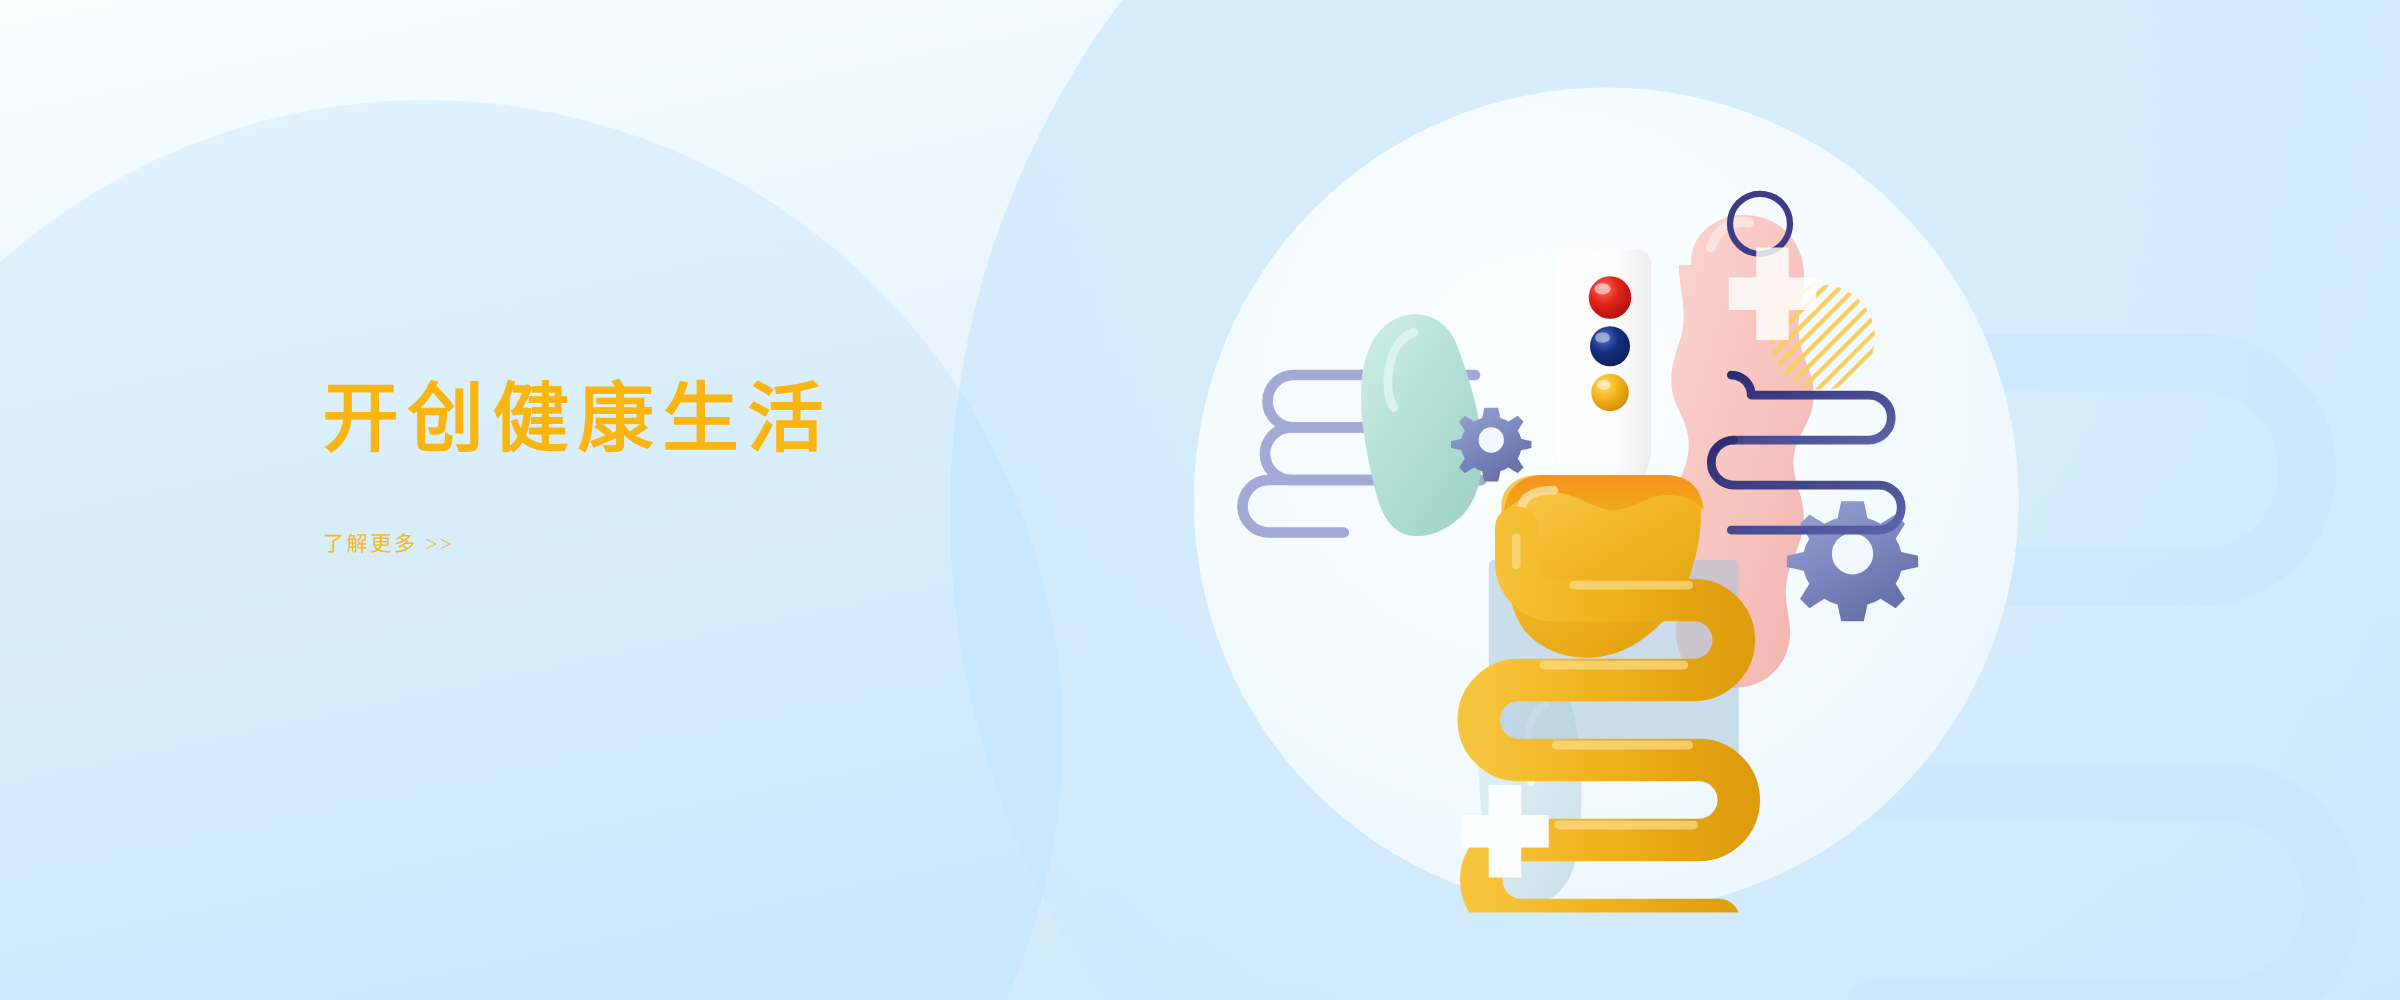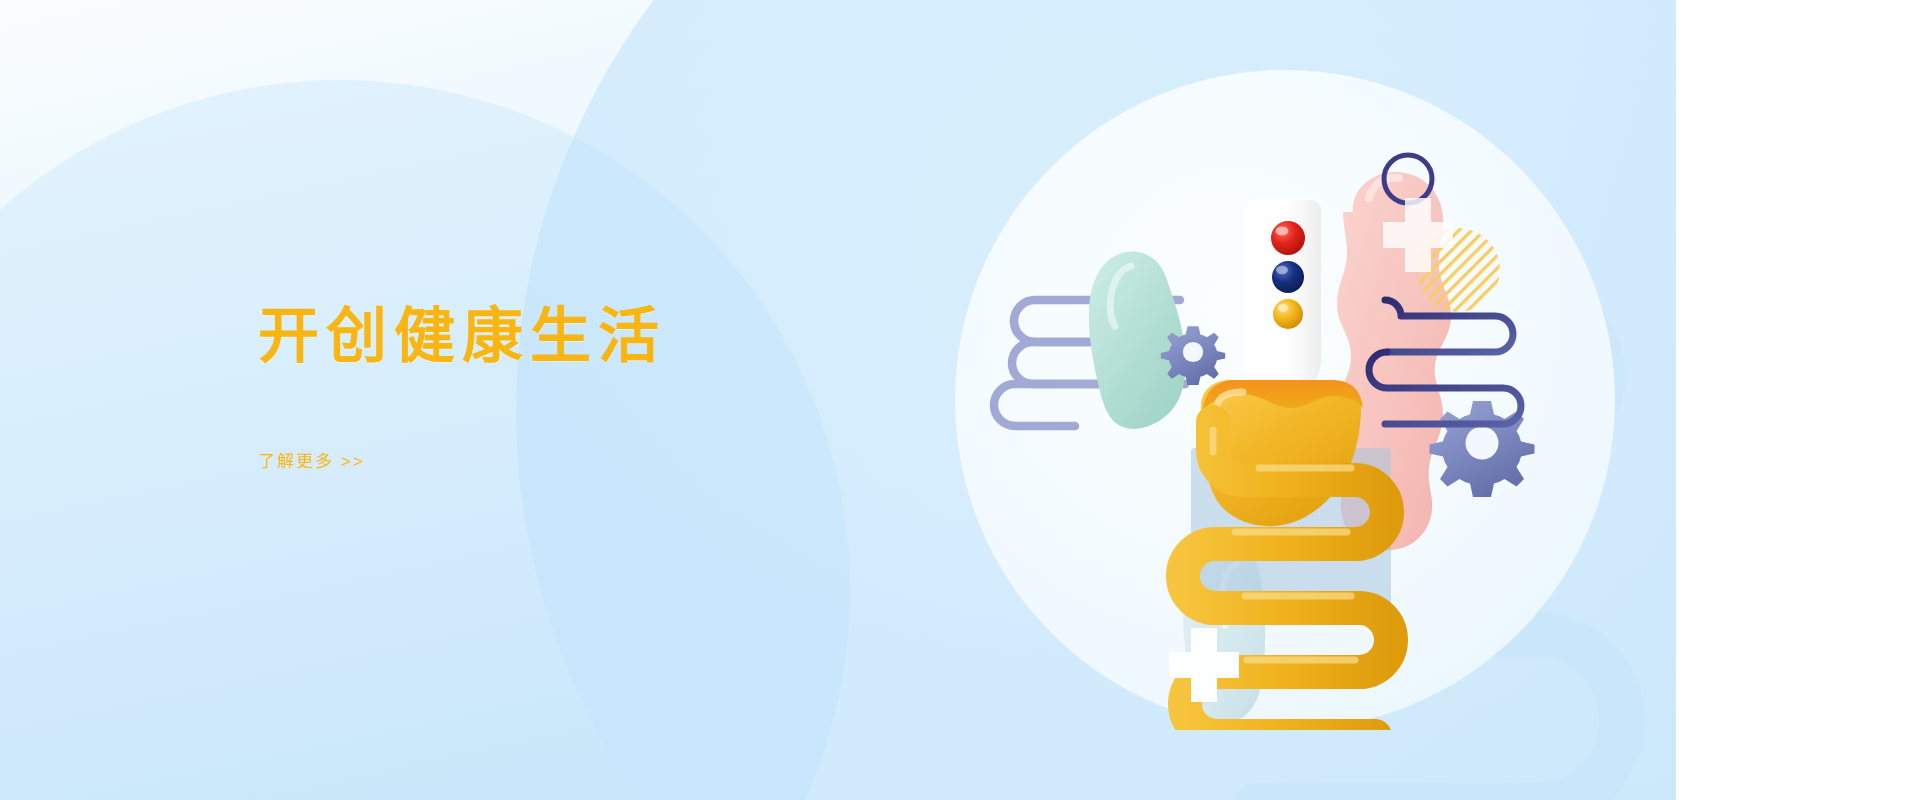--- a/index.html
+++ b/index.html
@@ -6,23 +6,24 @@
   * { margin:0; padding:0; box-sizing:border-box; }
   html, body {
     width:1920px; height:800px;
     overflow:hidden;
     font-family:"Liberation Sans","DejaVu Sans",sans-serif;
   }
 
   
   .banner{
     position:relative;
-    width:1676px; height:800px;
+    width:1920px; height:800px;
     background:linear-gradient(168deg,#fbfdff 0%, #f2fafe 14%, #e9f5fd 34%, #dff0fc 56%, #d2ebfb 78%, #c8e6fa 100%);
     overflow:hidden;
+    font-family:Liberation Serif, serif;
   }
 
   
   .bg-arc{
     position:absolute;
     top:-300px; right:-340px;
     width:1500px; height:1420px;
     border-radius:50%;
     background:radial-gradient(circle at 38% 42%, rgba(215,238,253,.95) 0%, rgba(206,233,252,.85) 55%, rgba(201,231,251,.7) 100%);
     pointer-events:none;
@@ -55,21 +56,21 @@
     color:#F9B511;
     font-size:61px;
     font-weight:700;
     letter-spacing:7px;
     line-height:1.46;
     white-space:nowrap;
     text-shadow:0 1px 0 rgba(255,255,255,.35);
   }
   .more-link{
     display:inline-block;
-    margin-top:66px;
+    margin-top:40px;
     color:#F9B511;
     font-size:17px;
     letter-spacing:2px;
     text-decoration:none;
     cursor:pointer;
   }
 
   
   .art-wrap{
     position:absolute;

